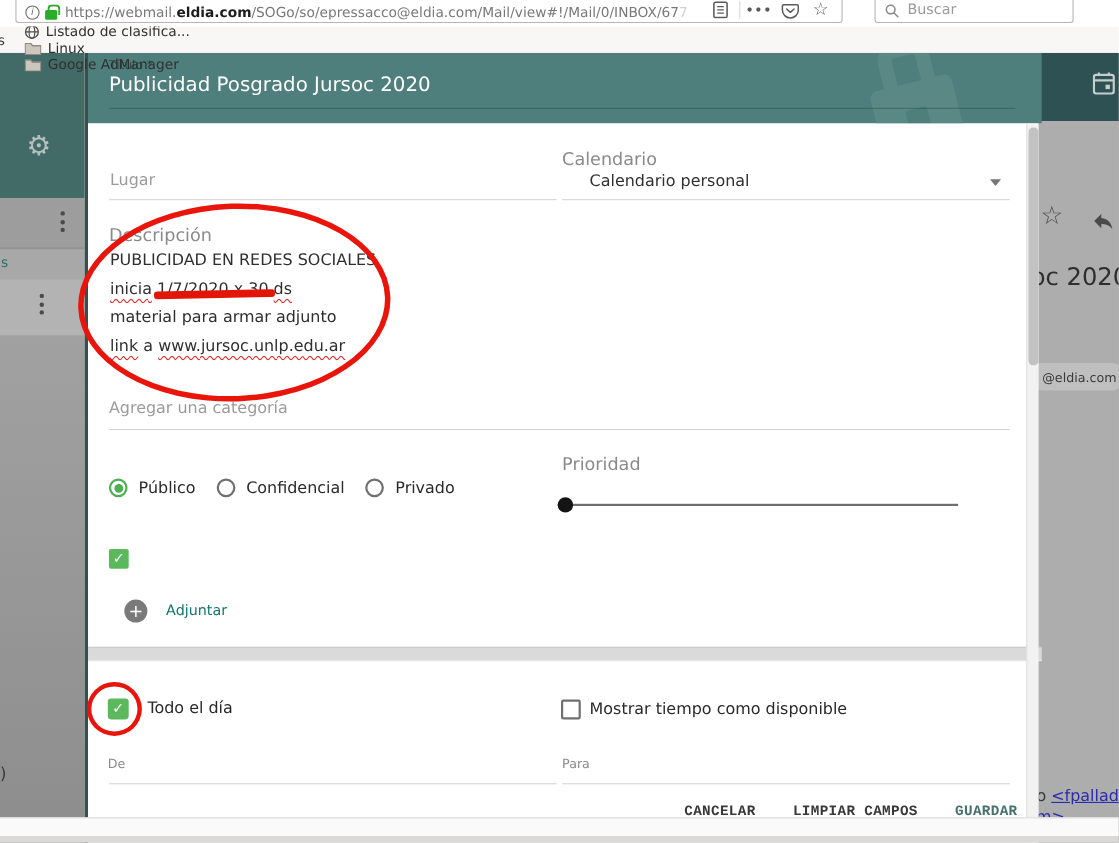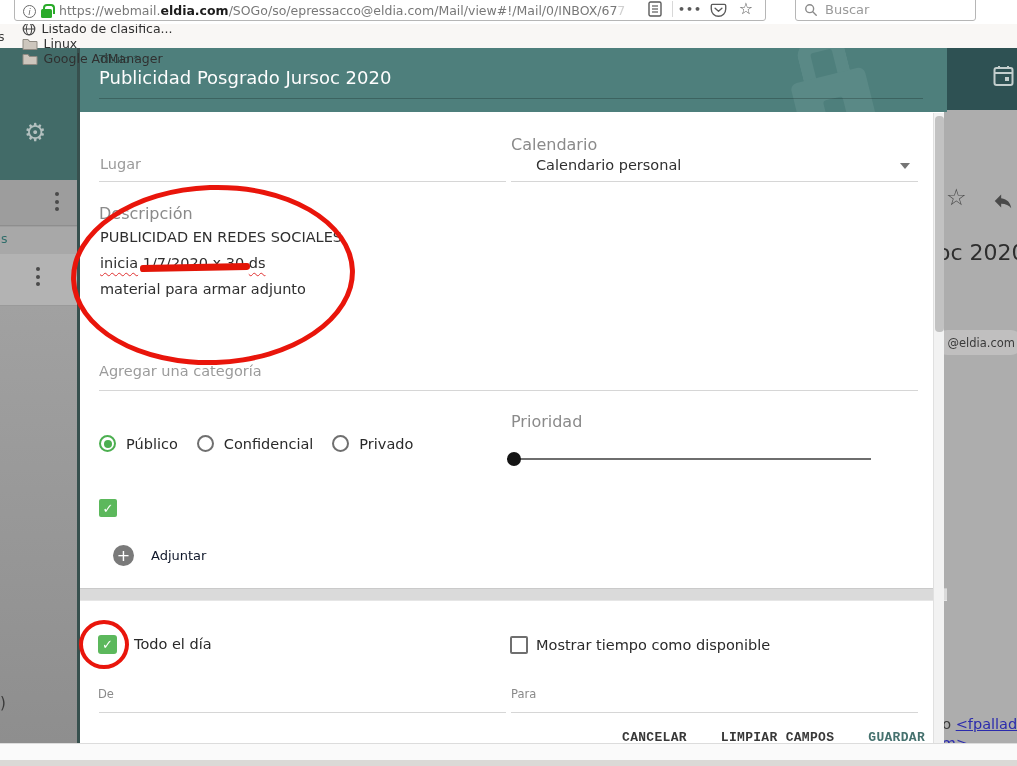--- a/index.html
+++ b/index.html
@@ -104,21 +104,21 @@
 
   .cbx { position:absolute; width:18px; height:18px; border-radius:2px; display:flex; align-items:center;
     justify-content:center; font-size:13px; color:#fff; }
   .cbx.checked { background:#5cb85c; }
   .cbx.unchecked { background:#fff; border:2px solid #6f6f6f; }
   .cbx-label { position:absolute; font-size:14.5px; color:#2a2a2a; white-space:nowrap; }
 
   #attach-btn { position:absolute; left:33px; top:497px; width:21px; height:21px; border-radius:50%;
     background:#7a7a7a; color:#fff; display:flex; align-items:center; justify-content:center;
     font-size:16px; line-height:1; }
-  #attach-label { position:absolute; left:71px; top:500px; font-size:13px; color:#0f172a; }
+  #attach-label { position:absolute; left:71px; top:500px; font-size:13px; color:#0f766e; }
 
   #section-divider { position:absolute; left:0; top:540px; width:867px; height:13px; background:#dadada;
     border-top:1px solid #cacaca; border-bottom:1px solid #e6e6e6; }
 
   #footer-btns { position:absolute; left:0; top:682px; width:845px; display:flex; justify-content:flex-end;
     gap:34px; font-size:13px; font-weight:600; letter-spacing:.3px; color:#383838;font-family:Liberation Mono, monospace; }
   #btn-guardar { color:#45716e; }
   .flat-btn { white-space:nowrap; }
 
   
@@ -287,20 +287,21 @@
     <span class="fld-label" style="left:431px; top:87px;">Calendario</span>
     <span class="value" style="left:456px; top:109px;">Calendario personal</span>
     <span style="position:absolute; left:820px; top:115px; width:0; height:0; border-left:5px solid transparent; border-right:5px solid transparent; border-top:6px solid #757575;"></span>
     <span class="uline" style="left:431px; top:133px; width:407px;"></span>
 
     <span class="fld-label" style="left:19px; top:156px;">Descripción</span>
     <div id="desc-lines">
         <div class="desc-line"><span>PUBLICIDAD EN REDES SOCIALES</span></div>
         <div class="desc-line"><span class="wavy">inicia</span><span> 1/7/2020 x 30 </span><span class="wavy">ds</span></div>
         <div class="desc-line"><span>material para armar adjunto</span></div>
+        <div class="desc-line"><span class="wavy">link</span><span> a </span><span class="wavy">www.jursoc.unlp.edu.ar</span></div>
       </div>
 
     <span class="placeholder" style="left:19px; top:315px;">Agregar una categoría</span>
     <span class="uline" style="left:19px; top:342px; width:819px;"></span>
 
     <div id="radio-row">
         <span class="radio-opt">
           <span class="radio-circle selected"></span>
           <span class="radio-label">Público</span>
         </span>

